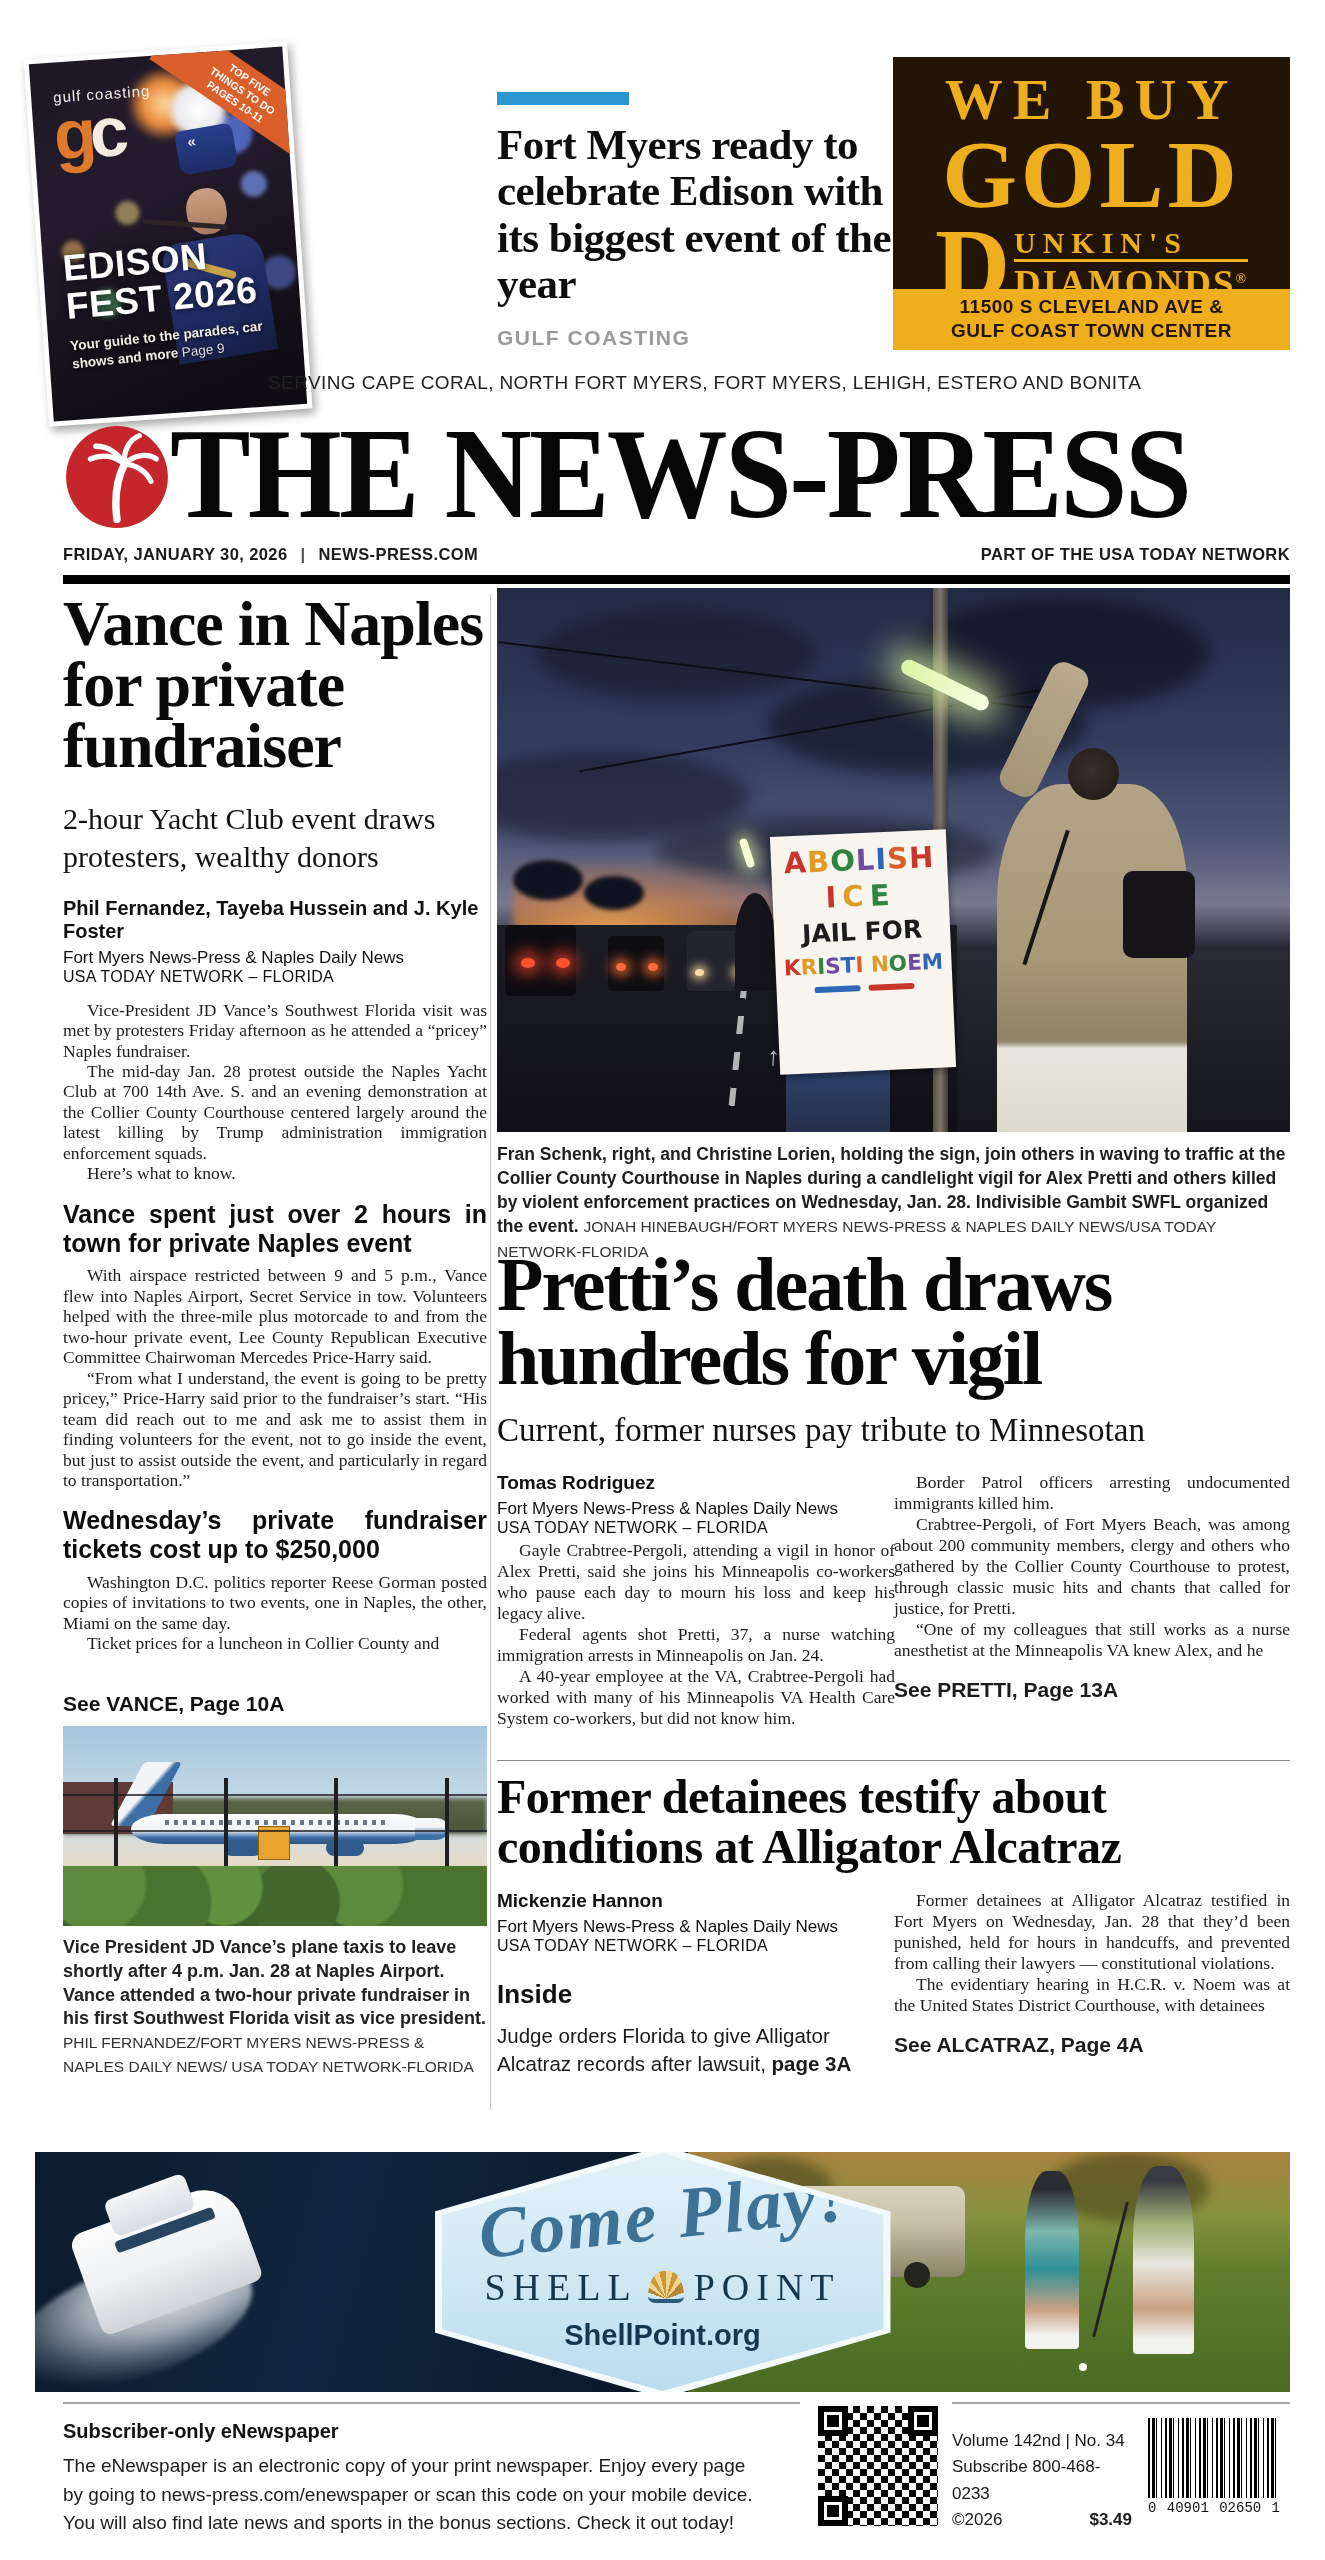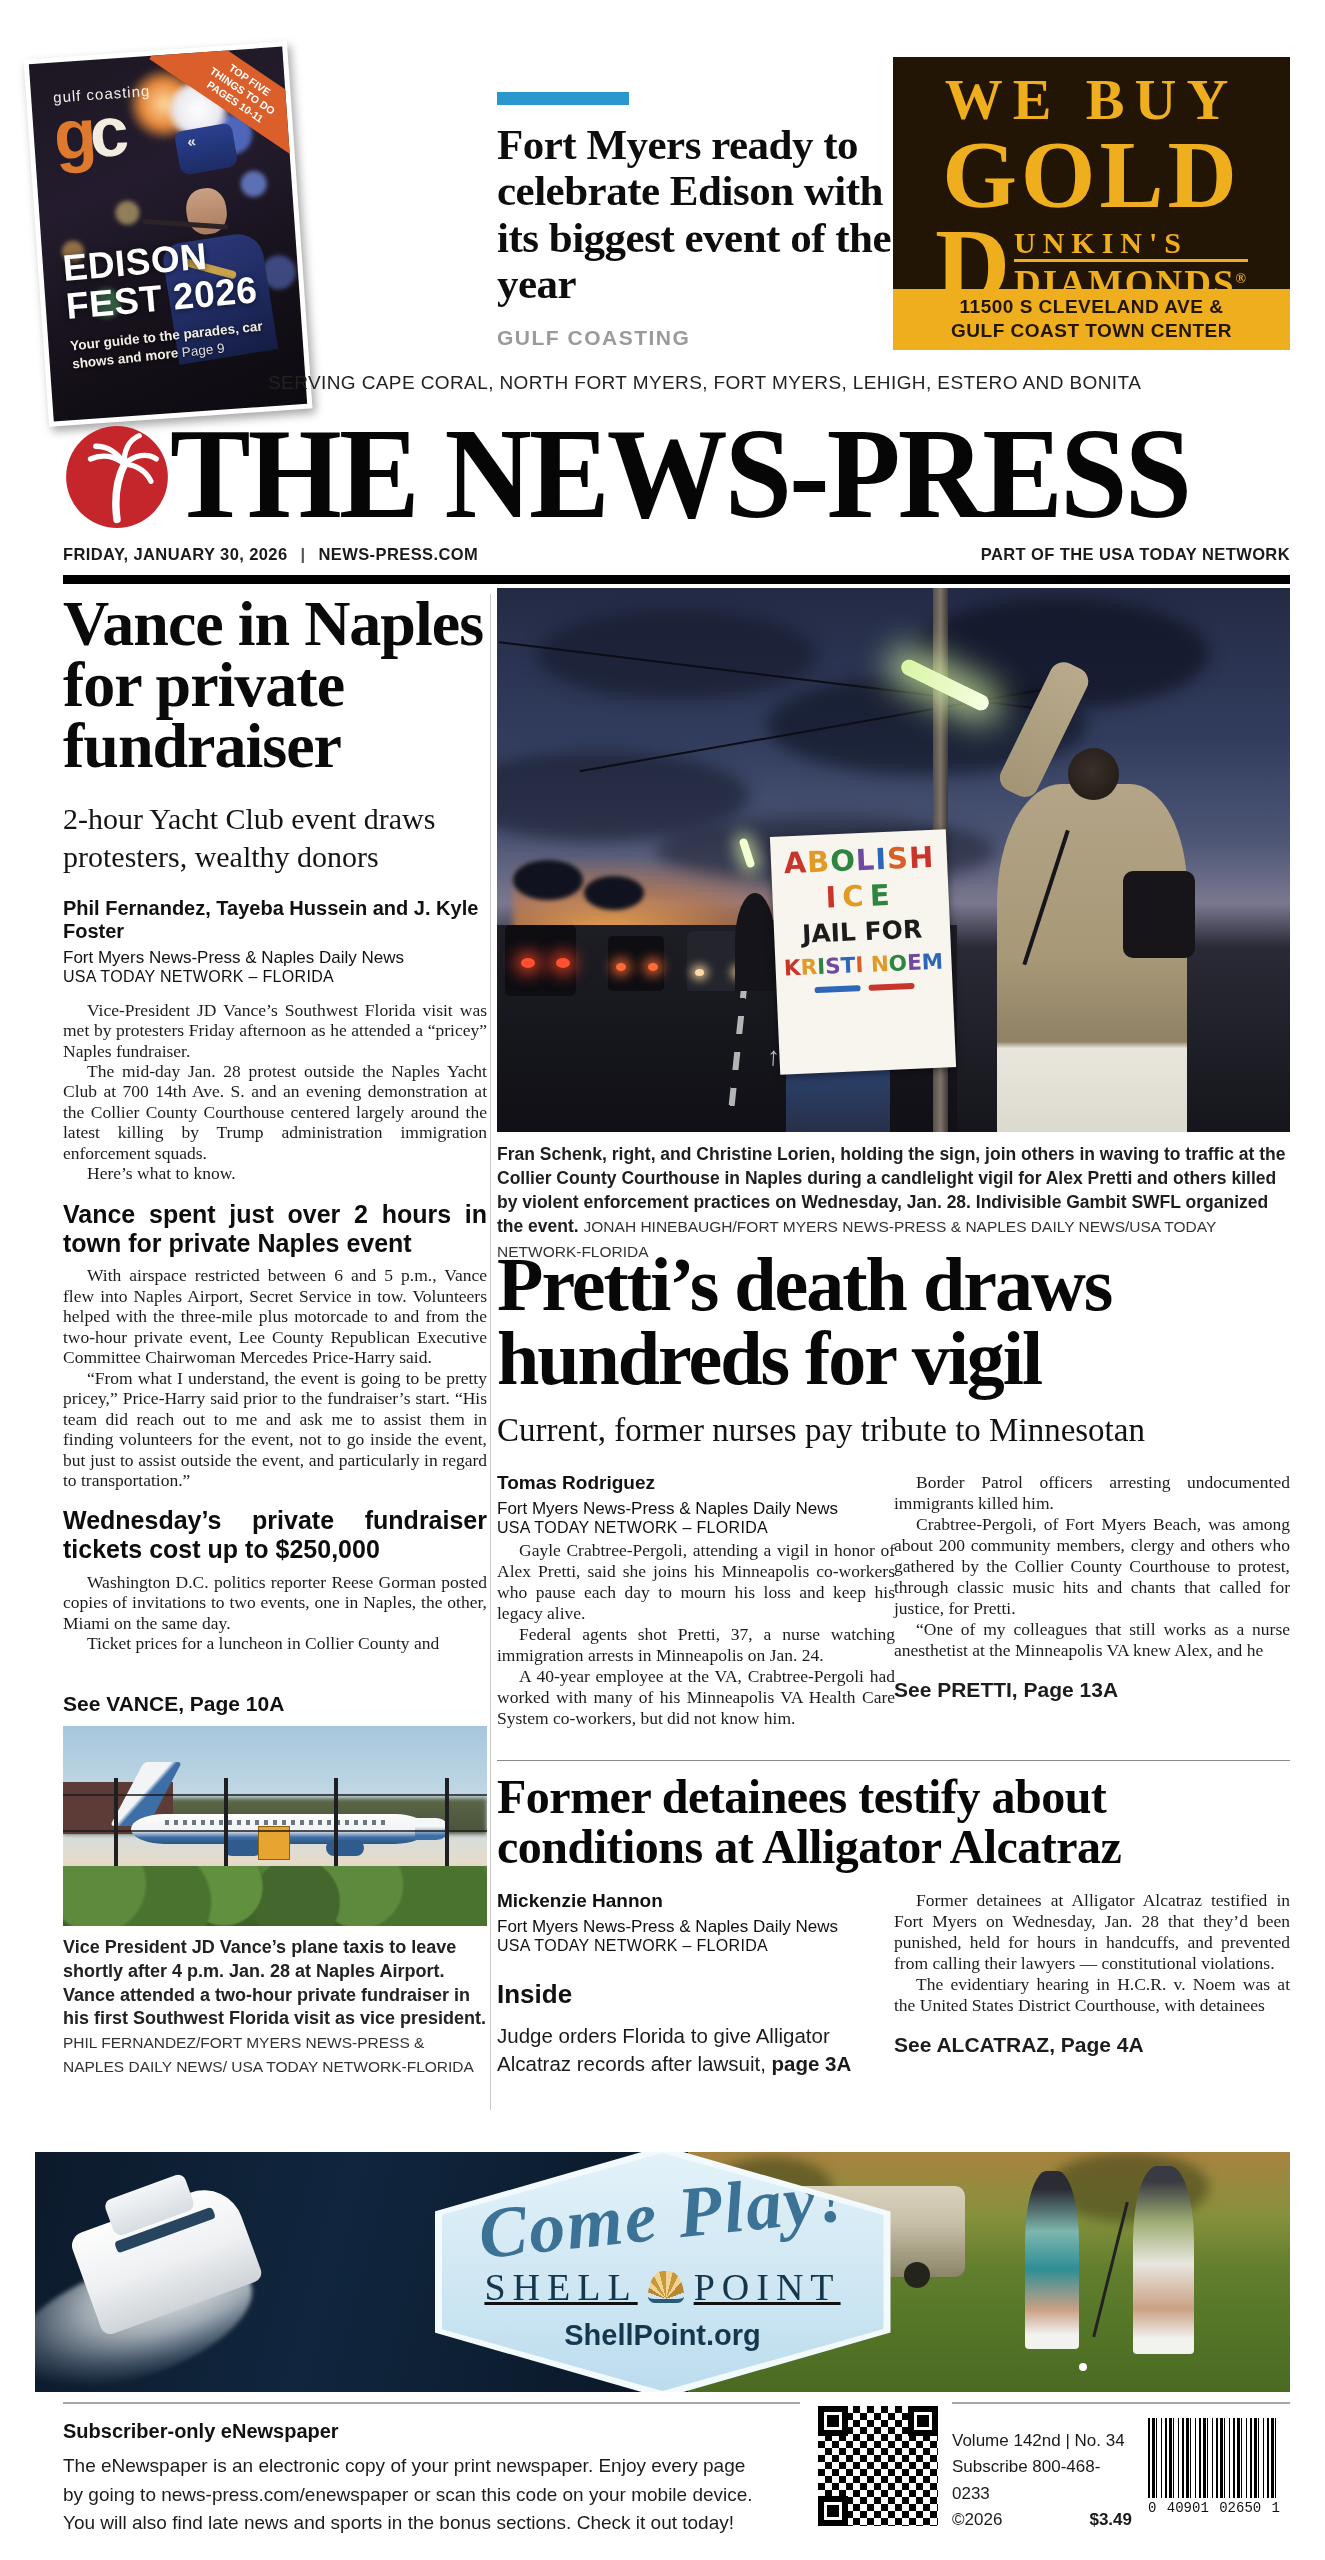--- a/index.html
+++ b/index.html
@@ -201,21 +201,21 @@
       background:linear-gradient(180deg,#2b2b33 10%,#7db6ad 34%,#2e8f96 55%,#caa184 78%,#f2f2ef 92%);border-radius:40% 40% 4px 4px;}
   .golfer2{position:absolute;left:74%;top:6%;width:10%;height:78%;
       background:linear-gradient(180deg,#3a3a42 8%,#9fae74 30%,#e8e6df 52%,#caa184 76%,#f2f2ef 92%);border-radius:40% 40% 4px 4px;}
   .club{position:absolute;left:70%;top:20%;width:3px;height:58%;background:#222;transform:rotate(14deg);}
   .badge{position:absolute;left:50%;top:-6px;width:456px;height:252px;transform:translateX(-50%);
       clip-path:polygon(50% 0,100% 26%,100% 74%,50% 100%,0 74%,0 26%);background:#f2fafd;}
   .badge-in{position:absolute;inset:7px;clip-path:polygon(50% 0,100% 26%,100% 74%,50% 100%,0 74%,0 26%);
       background:linear-gradient(180deg,#e3f2f9 0%,#cfe7f3 55%,#bcdcee 100%);text-align:center;}
   .come{margin-top:26px;font-family:"Liberation Serif","DejaVu Serif",serif;font-style:italic;font-weight:bold;
       font-size:72px;line-height:1;color:#3c7296;transform:rotate(-6deg);letter-spacing:2px;}
-  .spline{display:flex;align-items:center;justify-content:center;gap:10px;margin-top:14px;text-decoration:underline;}
+  .spline{display:flex;align-items:center;justify-content:center;gap:10px;margin-top:14px;}
   .sp-word{font-family:"Liberation Serif","DejaVu Serif",serif;font-size:38px;letter-spacing:7px;color:#14374e;}
   .shellico{width:36px;height:28px;border-radius:50% 50% 8px 8px/95% 95% 8px 8px;
       background:conic-gradient(from -70deg at 50% 100%,#b8872f 0 14deg,#f1d492 14deg 28deg,#c9983b 28deg 42deg,#f1d492 42deg 56deg,#c9983b 56deg 70deg,#f1d492 70deg 84deg,#c9983b 84deg 98deg,#f1d492 98deg 112deg,#b8872f 112deg 140deg,transparent 140deg);
       border-bottom:4px solid #2b5a77;}
   .sp-url{margin-top:10px;font-weight:bold;font-size:29px;color:#14374e;}
 
   
   .frule{position:absolute;top:2402px;height:2px;background:#a8a8a8;}
   .f-l{left:63px;width:737px;} .f-r{left:952px;width:338px;}
   .foot-head{position:absolute;left:63px;top:2420px;font-weight:bold;font-size:20px;}
@@ -323,21 +323,21 @@
     <div class="byline">
       <div class="by-name">Phil Fernandez, Tayeba Hussein and J. Kyle Foster</div>
       <div class="by-org">Fort Myers News-Press &amp; Naples Daily News</div>
       <div class="by-net">USA TODAY NETWORK – FLORIDA</div>
     </div>
     <div class="bodytxt">
       <p>Vice-President JD Vance’s Southwest Florida visit was met by protesters Friday afternoon as he attended a “pricey” Naples fundraiser.</p>
       <p>The mid-day Jan. 28 protest outside the Naples Yacht Club at 700 14th Ave. S. and an evening demonstration at the Collier County Courthouse centered largely around the latest killing by Trump administration immigration enforcement squads.</p>
       <p>Here’s what to know.</p>
       <div class="inhead">Vance spent just over 2 hours in town for private Naples event</div>
-      <p>With airspace restricted between 6 and 5 p.m., Vance flew into Naples Airport, Secret Service in tow. Volunteers helped with the three-mile plus motorcade to and from the two-hour private event, Lee County Republican Executive Committee Chairwoman Mercedes Price-Harry said.</p>
+      <p>With airspace restricted between 9 and 5 p.m., Vance flew into Naples Airport, Secret Service in tow. Volunteers helped with the three-mile plus motorcade to and from the two-hour private event, Lee County Republican Executive Committee Chairwoman Mercedes Price-Harry said.</p>
       <p>“From what I understand, the event is going to be pretty pricey,” Price-Harry said prior to the fundraiser’s start. “His team did reach out to me and ask me to assist them in finding volunteers for the event, not to go inside the event, but just to assist outside the event, and particularly in regard to transportation.”</p>
       <div class="inhead">Wednesday’s private fundraiser tickets cost up to $250,000</div>
       <p>Washington D.C. politics reporter Reese Gorman posted copies of invitations to two events, one in Naples, the other, Miami on the same day.</p>
       <p>Ticket prices for a luncheon in Collier County and</p>
     </div>
     <div class="jump">See VANCE, Page 10A</div>
   </div>
   <div class="vdiv"></div>
 
   <div class="plane">

